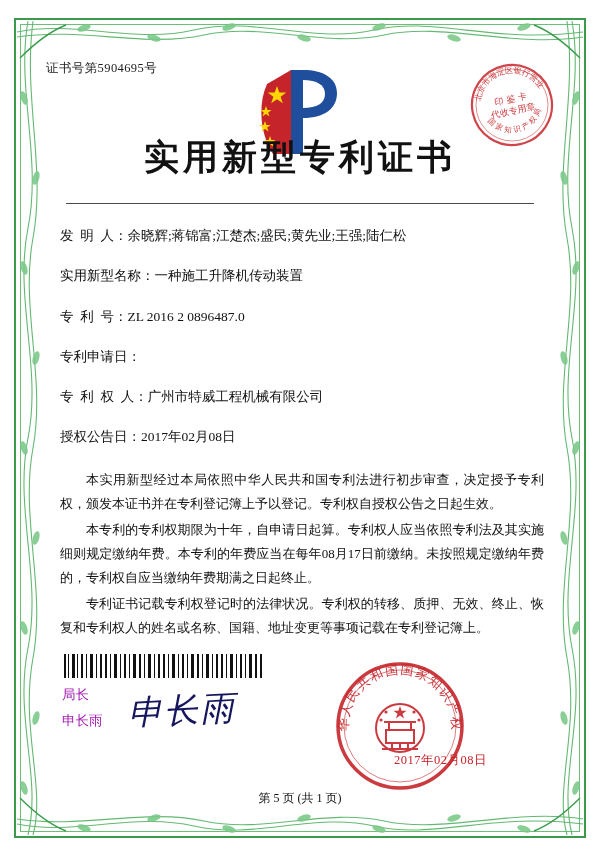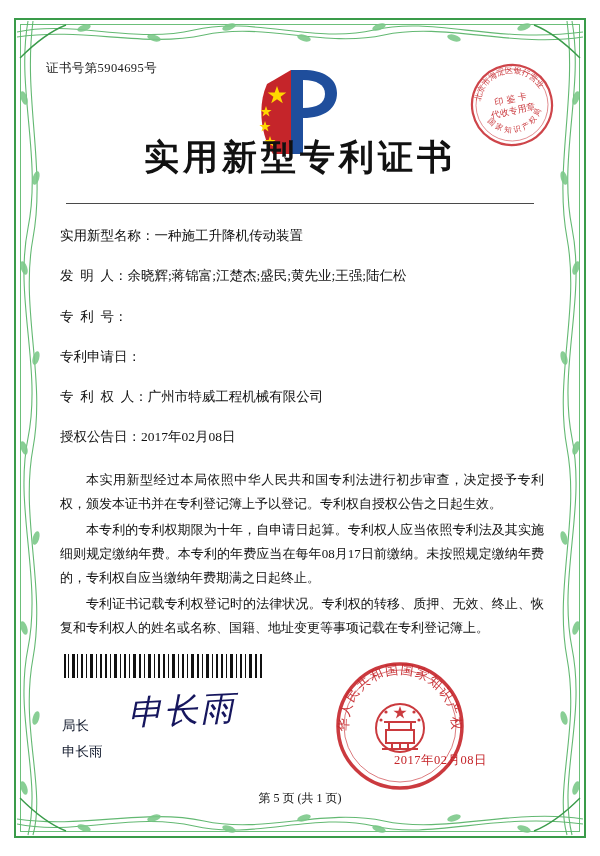--- a/index.html
+++ b/index.html
@@ -146,23 +146,23 @@
     top: 654px;
     width: 200px;
     height: 24px;
   }
   .barcode svg { display: block; }
 
   
   .sig-block {
     position: absolute;
     left: 62px;
-    top: 713px;
+    top: 682px;
     font-size: 13.5px;
-    color: #0f172a;
+    color: #a21caf;
     line-height: 1.95;
   }
   .handwriting {
     position: absolute;
     left: 128px;
     top: 688px;
     font-size: 34px;
     color: #16165e;
     font-family: "DejaVu Serif", serif;
     font-style: italic;
@@ -302,29 +302,30 @@
   </div>
 
   <div class="content">
     <div class="cert-no">证书号第5904695号</div>
 
     <div class="title">实用新型专利证书</div>
     <div class="title-rule"></div>
 
     <div class="fields">
       <div class="field-row">
+        <span class="field-label">发  明  人：</span>
+        <span class="field-value">余晓辉;蒋锦富;江楚杰;盛民;黄先业;王强;陆仁松</span>
+      </div>
+      <div class="field-row">
         <span class="field-label">实用新型名称：</span>
         <span class="field-value">一种施工升降机传动装置</span>
       </div>
       <div class="field-row">
-        <span class="field-label">发  明  人：</span>
-        <span class="field-value">余晓辉;蒋锦富;江楚杰;盛民;黄先业;王强;陆仁松</span>
-      </div>
-      <div class="field-row">
         <span class="field-label">专  利  号：</span>
+        <span class="field-value">ZL 2016 2 0896487.0</span>
       </div>
       <div class="field-row">
         <span class="field-label">专利申请日：</span>
       </div>
       <div class="field-row">
         <span class="field-label">专  利  权  人：</span>
         <span class="field-value">广州市特威工程机械有限公司</span>
       </div>
       <div class="field-row">
         <span class="field-label">授权公告日：</span>

